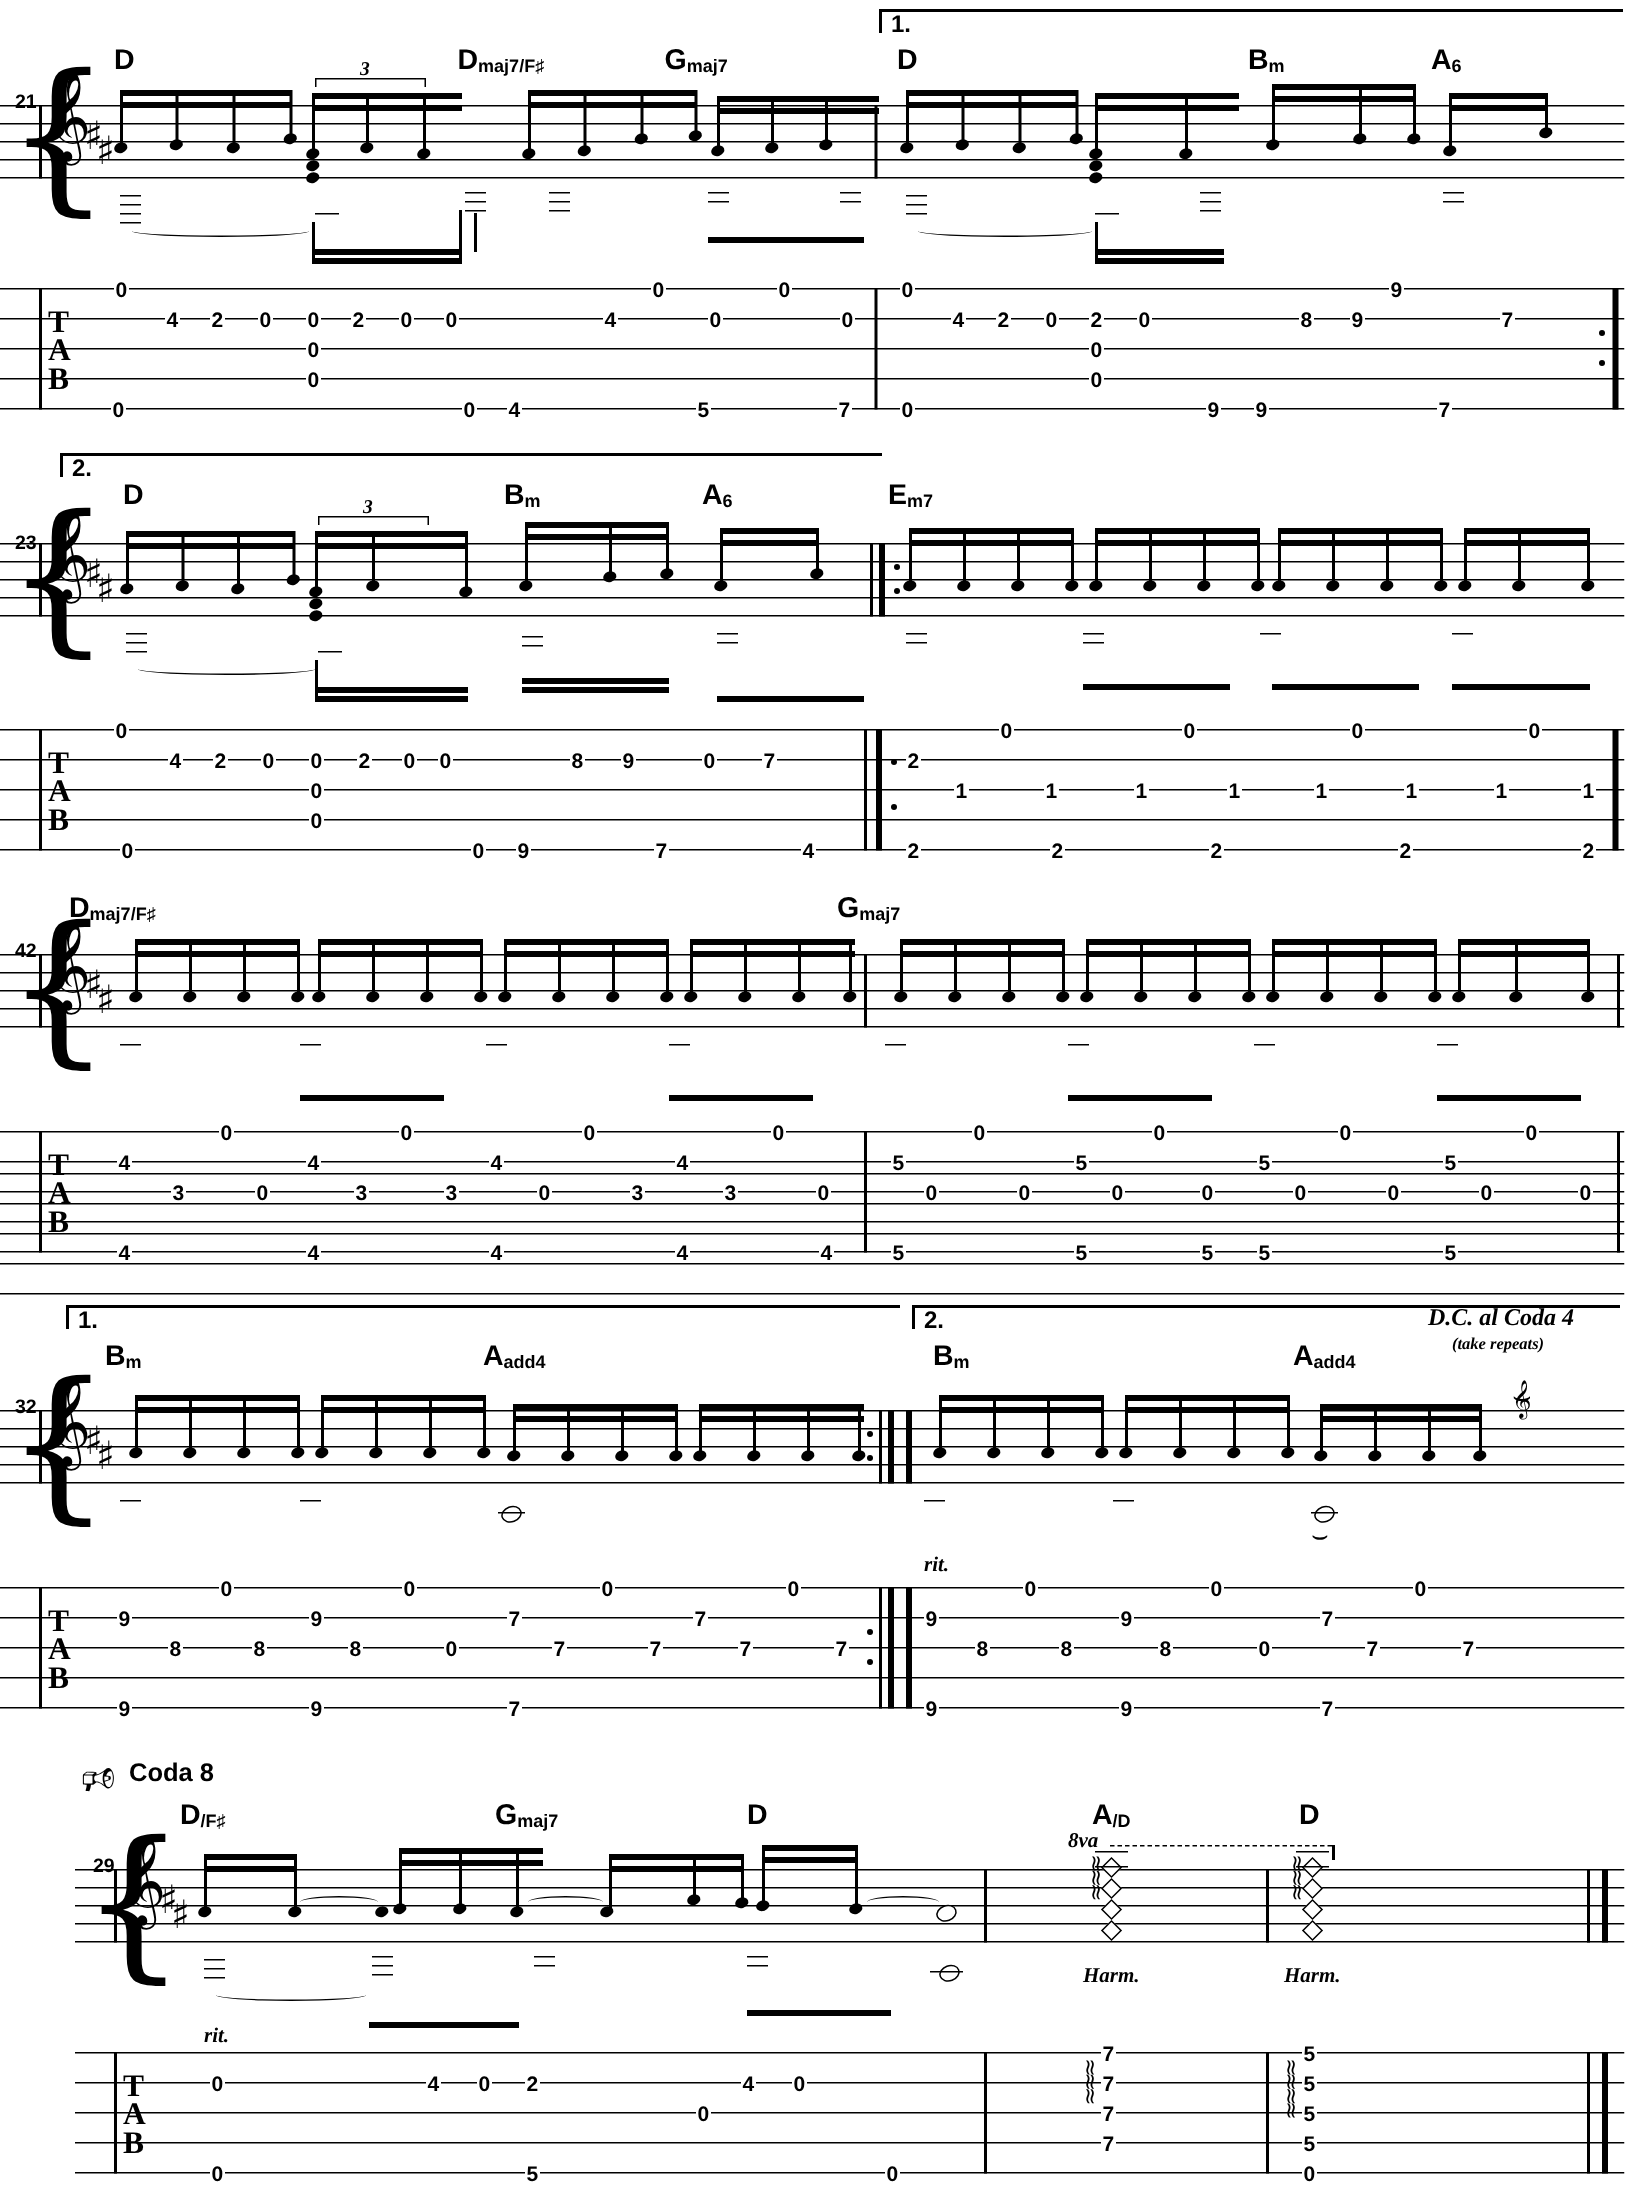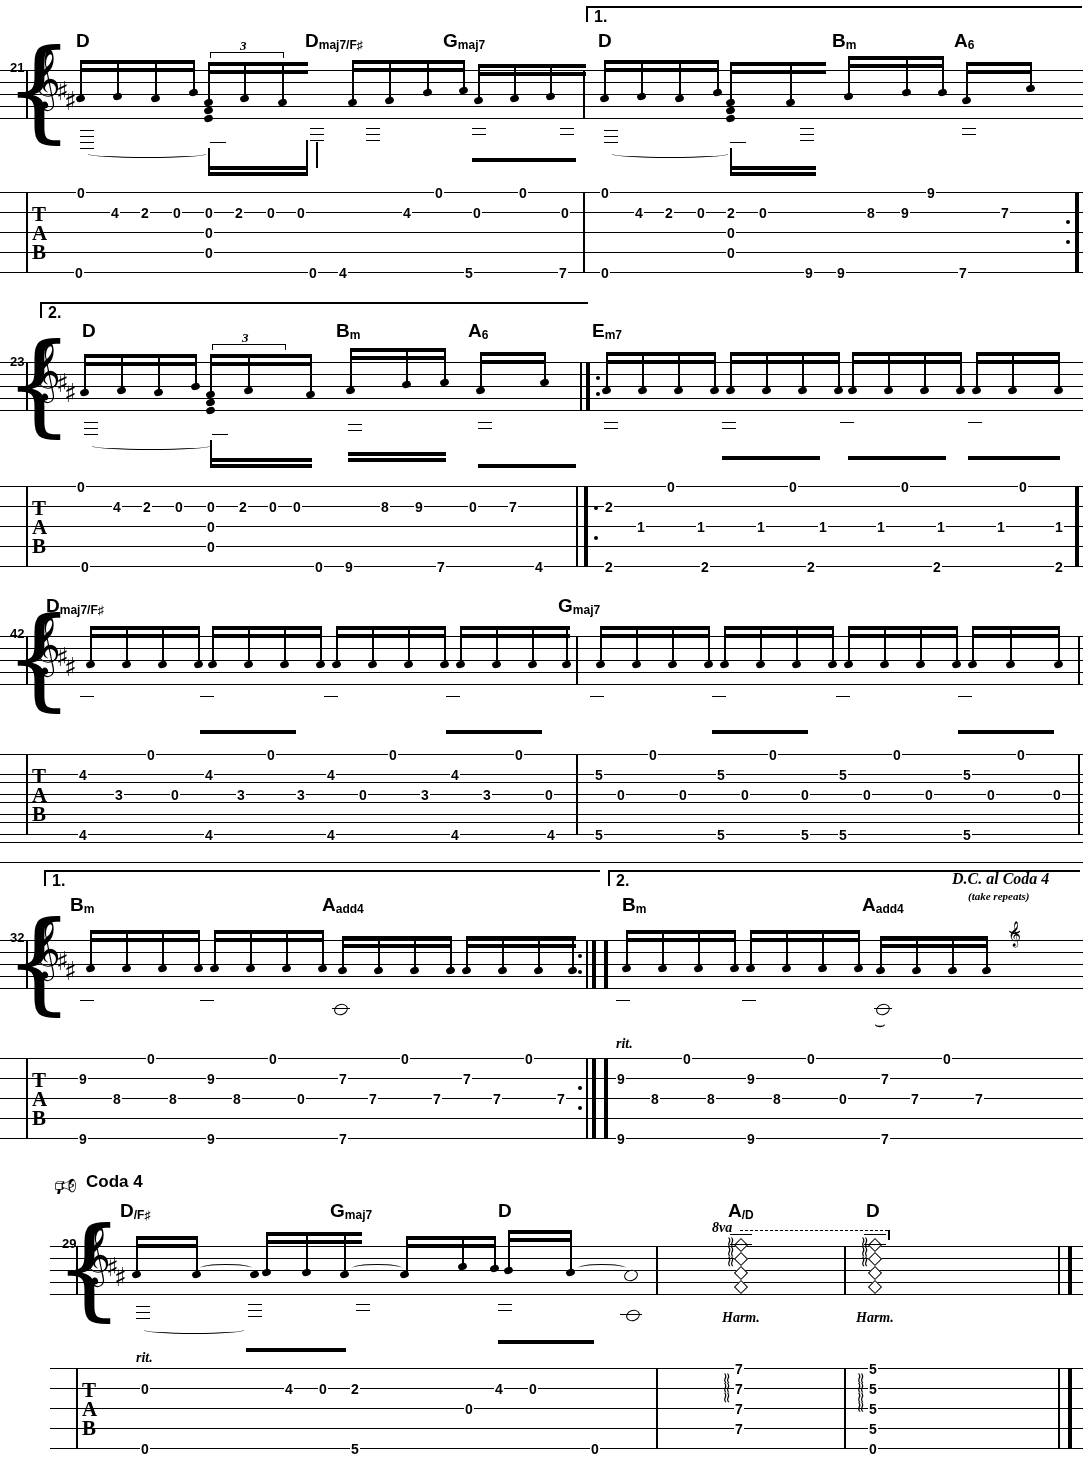--- a/index.html
+++ b/index.html
@@ -1012,21 +1012,21 @@
     <div class="tabnum" style="left:880px;top:212px;">7</div>
     <div class="tabnum" style="left:910px;top:232px;">7</div>
     <div class="tabnum" style="left:974px;top:232px;">7</div>
     <div class="tabnum" style="left:616px;top:272px;">9</div>
     <div class="tabnum" style="left:746px;top:272px;">9</div>
     <div class="tabnum" style="left:880px;top:272px;">7</div>
   </div>
 
   <div class="system" style="top:1168px;height:290px;">
     <div class="segno" style="left:54px;top:0px;">🕫</div>
-    <div class="txt-plain" style="left:86px;top:4px;">Coda 4</div>
+    <div class="txt-plain" style="left:86px;top:4px;">Coda 8</div>
 
     <div class="chord" style="left:120px;top:32px;"><span>D</span><sub>/F♯</sub></div>
     <div class="chord" style="left:330px;top:32px;"><span>G</span><sub>maj7</sub></div>
     <div class="chord" style="left:498px;top:32px;"><span>D</span><sub></sub></div>
     <div class="chord" style="left:728px;top:32px;"><span>A</span><sub>/D</sub></div>
     <div class="chord" style="left:866px;top:32px;"><span>D</span><sub></sub></div>
 
     <div class="ottava" style="left:712px;top:52px;">8va</div>
     <div class="ottava-line" style="left:740px;top:62px;width:148px;"></div>
     <div class="ottava-end" style="left:888px;top:62px;height:10px;"></div>

